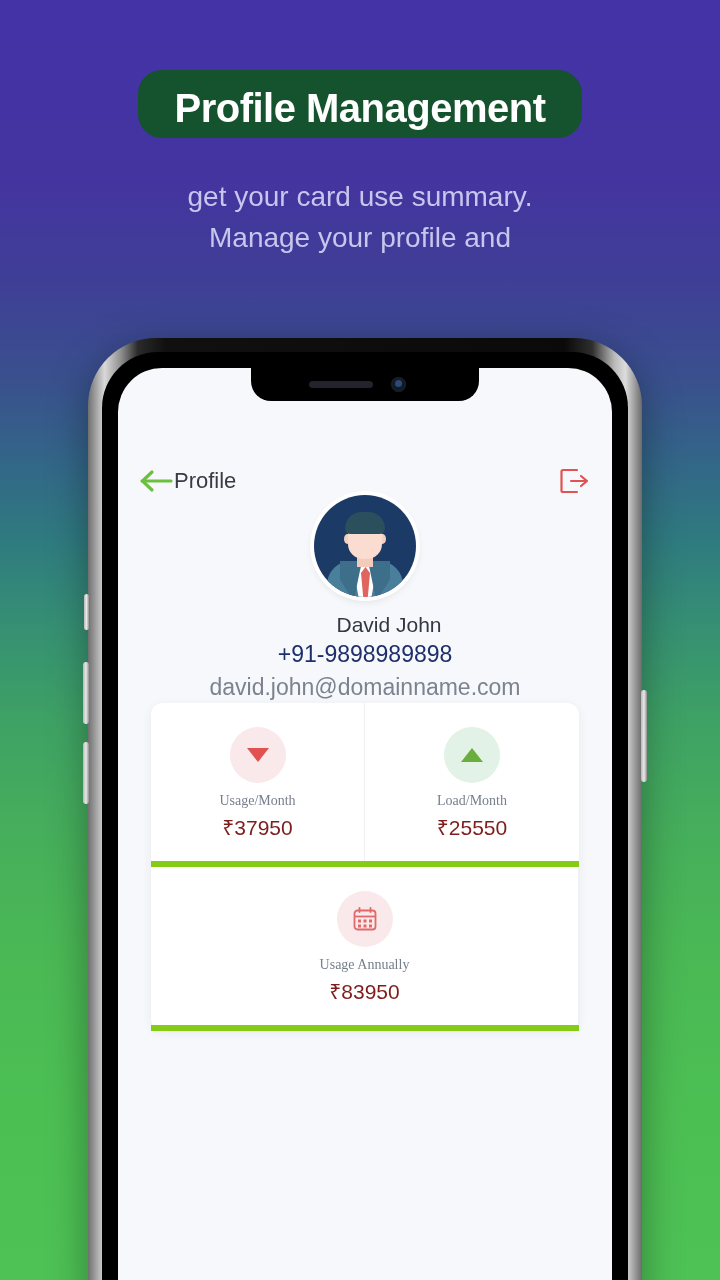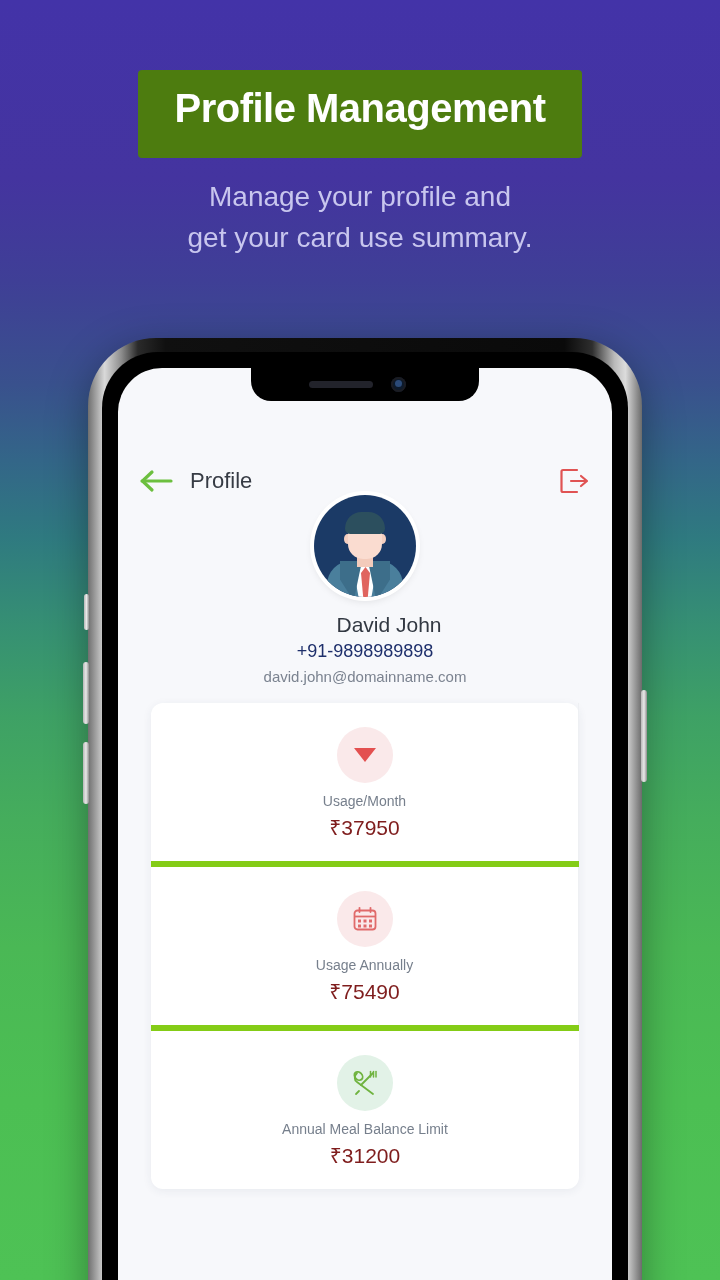--- a/index.html
+++ b/index.html
@@ -19,23 +19,23 @@
       #4ab855 74%,
       #4cbf53 86%,
       #4ec255 100%);
     position:relative;
   }
 
   
   .promo-title-wrap { position:absolute; top:70px; left:0; right:0; text-align:center; }
   .promo-title {
     display:inline-block;
-    background:#4d7c0f;
-    border-radius:4px;
-    padding:18px 36px 30px;
+    background:#14532d;
+    border-radius:24px;
+    padding:18px 36px 10px;
     color:#ffffff;
     font-size:40px;
     font-weight:bold;
     letter-spacing:-0.5px;
     line-height:1;
   }
   .promo-sub {
     position:absolute; top:176px; left:0; right:0;
     text-align:center;
     color:#c8c6ee;
@@ -98,21 +98,21 @@
   .btn-left-3 { left:-5px; top:404px; width:6px; height:62px; }
   .btn-right-1 { right:-5px; top:352px; width:6px; height:92px; }
 
   
   .appbar {
     position:absolute; top:88px; left:0; right:0; height:50px;
     display:flex; align-items:center; padding:0 22px;
   }
   .back-arrow { width:34px; height:24px; flex:0 0 auto; }
   .appbar-title {
-    margin-left:16px; font-size:22px; color:#363b44; font-weight:400;
+    font-size:22px; color:#363b44; font-weight:400;
   }
   .logout-btn { margin-left:auto; width:30px; height:26px; }
 
   
   .avatar-wrap { position:absolute; top:127px; left:0; right:0; text-align:center; }
   .avatar {
     width:102px; height:102px; border-radius:50%;
     background:#1b3a66; display:inline-block; position:relative;
     box-shadow:0 0 0 4px #ffffff, 0 3px 10px rgba(0,0,0,0.14);
     overflow:hidden;
@@ -122,22 +122,22 @@
   .av-ear-l { position:absolute; left:30px; top:39px; width:7px; height:10px; border-radius:50%; background:#f5cfc0; }
   .av-ear-r { position:absolute; left:65px; top:39px; width:7px; height:10px; border-radius:50%; background:#f5cfc0; }
   .av-neck { position:absolute; left:43px; top:58px; width:16px; height:14px; background:#f3cbbb; }
   .av-body { position:absolute; left:13px; top:66px; width:76px; height:44px; border-radius:24px 24px 0 0; background:#4a7f9c; }
   .av-shirt { position:absolute; left:38px; top:66px; width:26px; height:40px; background:#ffffff; clip-path:polygon(0 0,100% 0,72% 100%,28% 100%); }
   .av-lapel-l { position:absolute; left:26px; top:66px; width:22px; height:40px; background:#3d6e8a; clip-path:polygon(0 0,100% 0,62% 100%,0 46%); }
   .av-lapel-r { position:absolute; left:54px; top:66px; width:22px; height:40px; background:#3d6e8a; clip-path:polygon(0 0,100% 0,100% 46%,38% 100%); }
   .av-tie { position:absolute; left:47px; top:72px; width:9px; height:34px; background:#e0655f; clip-path:polygon(50% 0,100% 18%,72% 100%,28% 100%,0 18%); }
 
   .name { margin-top:12px; font-size:21px; color:#323842;padding-left:48px; }
-  .phone-no { margin-top:4px; font-size:18px; color:#1e2f6b; font-weight:500; }
-  .email { margin-top:6px; font-size:15px; color:#7b8390; }
+  .phone-no { margin-top:4px; font-size:23px; color:#1e2f6b; font-weight:500; }
+  .email { margin-top:6px; font-size:23px; color:#7b8390; }
 
   
   .card {
     position:absolute; left:33px; right:33px;
     background:#ffffff; border-radius:12px;
     box-shadow:0 2px 10px rgba(40,50,80,0.07);
   }
   .stats-card { top:335px; }
   .stat-row { display:flex; }
   .stat-row + .stat-row { border-top:6px solid #84cc16; }
@@ -145,35 +145,35 @@
     flex:1 1 50%; padding:24px 6px 20px;
     display:flex; flex-direction:column; align-items:center;
   }
   .stat-cell.left { border-right:1px solid #eef0f3; }
   .stat-icon {
     width:56px; height:56px; border-radius:50%;
     display:flex; align-items:center; justify-content:center;
   }
   .ic-red { background:#fae9ea; }
   .ic-green { background:#e2f2e7; }
-  .stat-label { margin-top:10px; font-size:14px; color:#767f8c; }
+  .stat-label { margin-top:10px; font-size:14px; color:#767f8c;font-family:Liberation Serif, serif; }
   .stat-value { margin-top:4px; font-size:21px; color:#7f1d1d; }
 
   .tri-down { width:0;height:0;border-left:11px solid transparent;border-right:11px solid transparent;border-top:14px solid #e35050; }
   .tri-up   { width:0;height:0;border-left:11px solid transparent;border-right:11px solid transparent;border-bottom:14px solid #6aae3e; }
 </style>
 </head>
 <body>
 
 <div class="promo-title-wrap">
   <div class="promo-title">Profile Management</div>
 </div>
 <div class="promo-sub">
+  <div>get your card use summary.</div>
   <div>Manage your profile and</div>
-  <div>get your card use summary.</div>
 </div>
 
 <div class="phone">
   <div class="btn-side btn-left-1"></div>
   <div class="btn-side btn-left-2"></div>
   <div class="btn-side btn-left-3"></div>
   <div class="btn-side btn-right-1"></div>
 
   <div class="phone-inner">
     <div class="screen">
@@ -220,58 +220,50 @@
 
       <div class="card stats-card">
 
         <div class="stat-row">
           <div class="stat-cell left">
             <div class="stat-icon ic-red">
               <span class="tri-down"></span>
             </div>
             <div class="stat-label">Usage/Month</div>
             <div class="stat-value">₹37950</div>
+          </div>
+          <div class="stat-cell">
+            <div class="stat-icon ic-green">
+              <span class="tri-up"></span>
+            </div>
+            <div class="stat-label">Load/Month</div>
+            <div class="stat-value">₹25550</div>
           </div>
         </div>
 
         <div class="stat-row">
           <div class="stat-cell left">
             <div class="stat-icon ic-red">
               <svg viewBox="0 0 26 26" width="26" height="26">
                 <rect x="2.5" y="4.5" width="21" height="19" rx="3" stroke="#e06a6a" stroke-width="1.8" fill="none"></rect>
                 <path d="M2.5 10.5 H23.5" stroke="#e06a6a" stroke-width="1.8"></path>
                 <path d="M7.5 1.8 V6" stroke="#e06a6a" stroke-width="1.8" stroke-linecap="round"></path>
                 <path d="M18.5 1.8 V6" stroke="#e06a6a" stroke-width="1.8" stroke-linecap="round"></path>
                 <rect x="6" y="13.5" width="3" height="3" fill="#e06a6a"></rect>
                 <rect x="11.5" y="13.5" width="3" height="3" fill="#e06a6a"></rect>
                 <rect x="17" y="13.5" width="3" height="3" fill="#e06a6a"></rect>
                 <rect x="6" y="18.5" width="3" height="3" fill="#e06a6a"></rect>
                 <rect x="11.5" y="18.5" width="3" height="3" fill="#e06a6a"></rect>
                 <rect x="17" y="18.5" width="3" height="3" fill="#e06a6a"></rect>
               </svg>
             </div>
             <div class="stat-label">Usage Annually</div>
-            <div class="stat-value">₹75490</div>
+            <div class="stat-value">₹83950</div>
           </div>
         </div>
 
         <div class="stat-row">
-          <div class="stat-cell">
-            <div class="stat-icon ic-green">
-              <svg viewBox="0 0 28 28" width="28" height="28">
-                <path d="M6 4 C3 7 3 11 6 13 L22 25" stroke="#6fb33f" stroke-width="1.8" fill="none" stroke-linecap="round"></path>
-                <ellipse cx="7.5" cy="7" rx="3.6" ry="4.6" transform="rotate(-45 7.5 7)" stroke="#6fb33f" stroke-width="1.8" fill="none"></ellipse>
-                <path d="M22 4 L10 16" stroke="#6fb33f" stroke-width="1.8" stroke-linecap="round"></path>
-                <path d="M19.5 2.5 V8" stroke="#6fb33f" stroke-width="1.5" stroke-linecap="round"></path>
-                <path d="M22.5 2.5 V8" stroke="#6fb33f" stroke-width="1.5" stroke-linecap="round"></path>
-                <path d="M25 2.5 V8" stroke="#6fb33f" stroke-width="1.5" stroke-linecap="round"></path>
-                <path d="M8 22 L5 25" stroke="#6fb33f" stroke-width="1.8" stroke-linecap="round"></path>
-              </svg>
-            </div>
-            <div class="stat-label">Annual Meal Balance Limit</div>
-            <div class="stat-value">₹31200</div>
-          </div>
         </div>
       </div>
 
     </div>
   </div>
 </div>
 
 </body></html>

